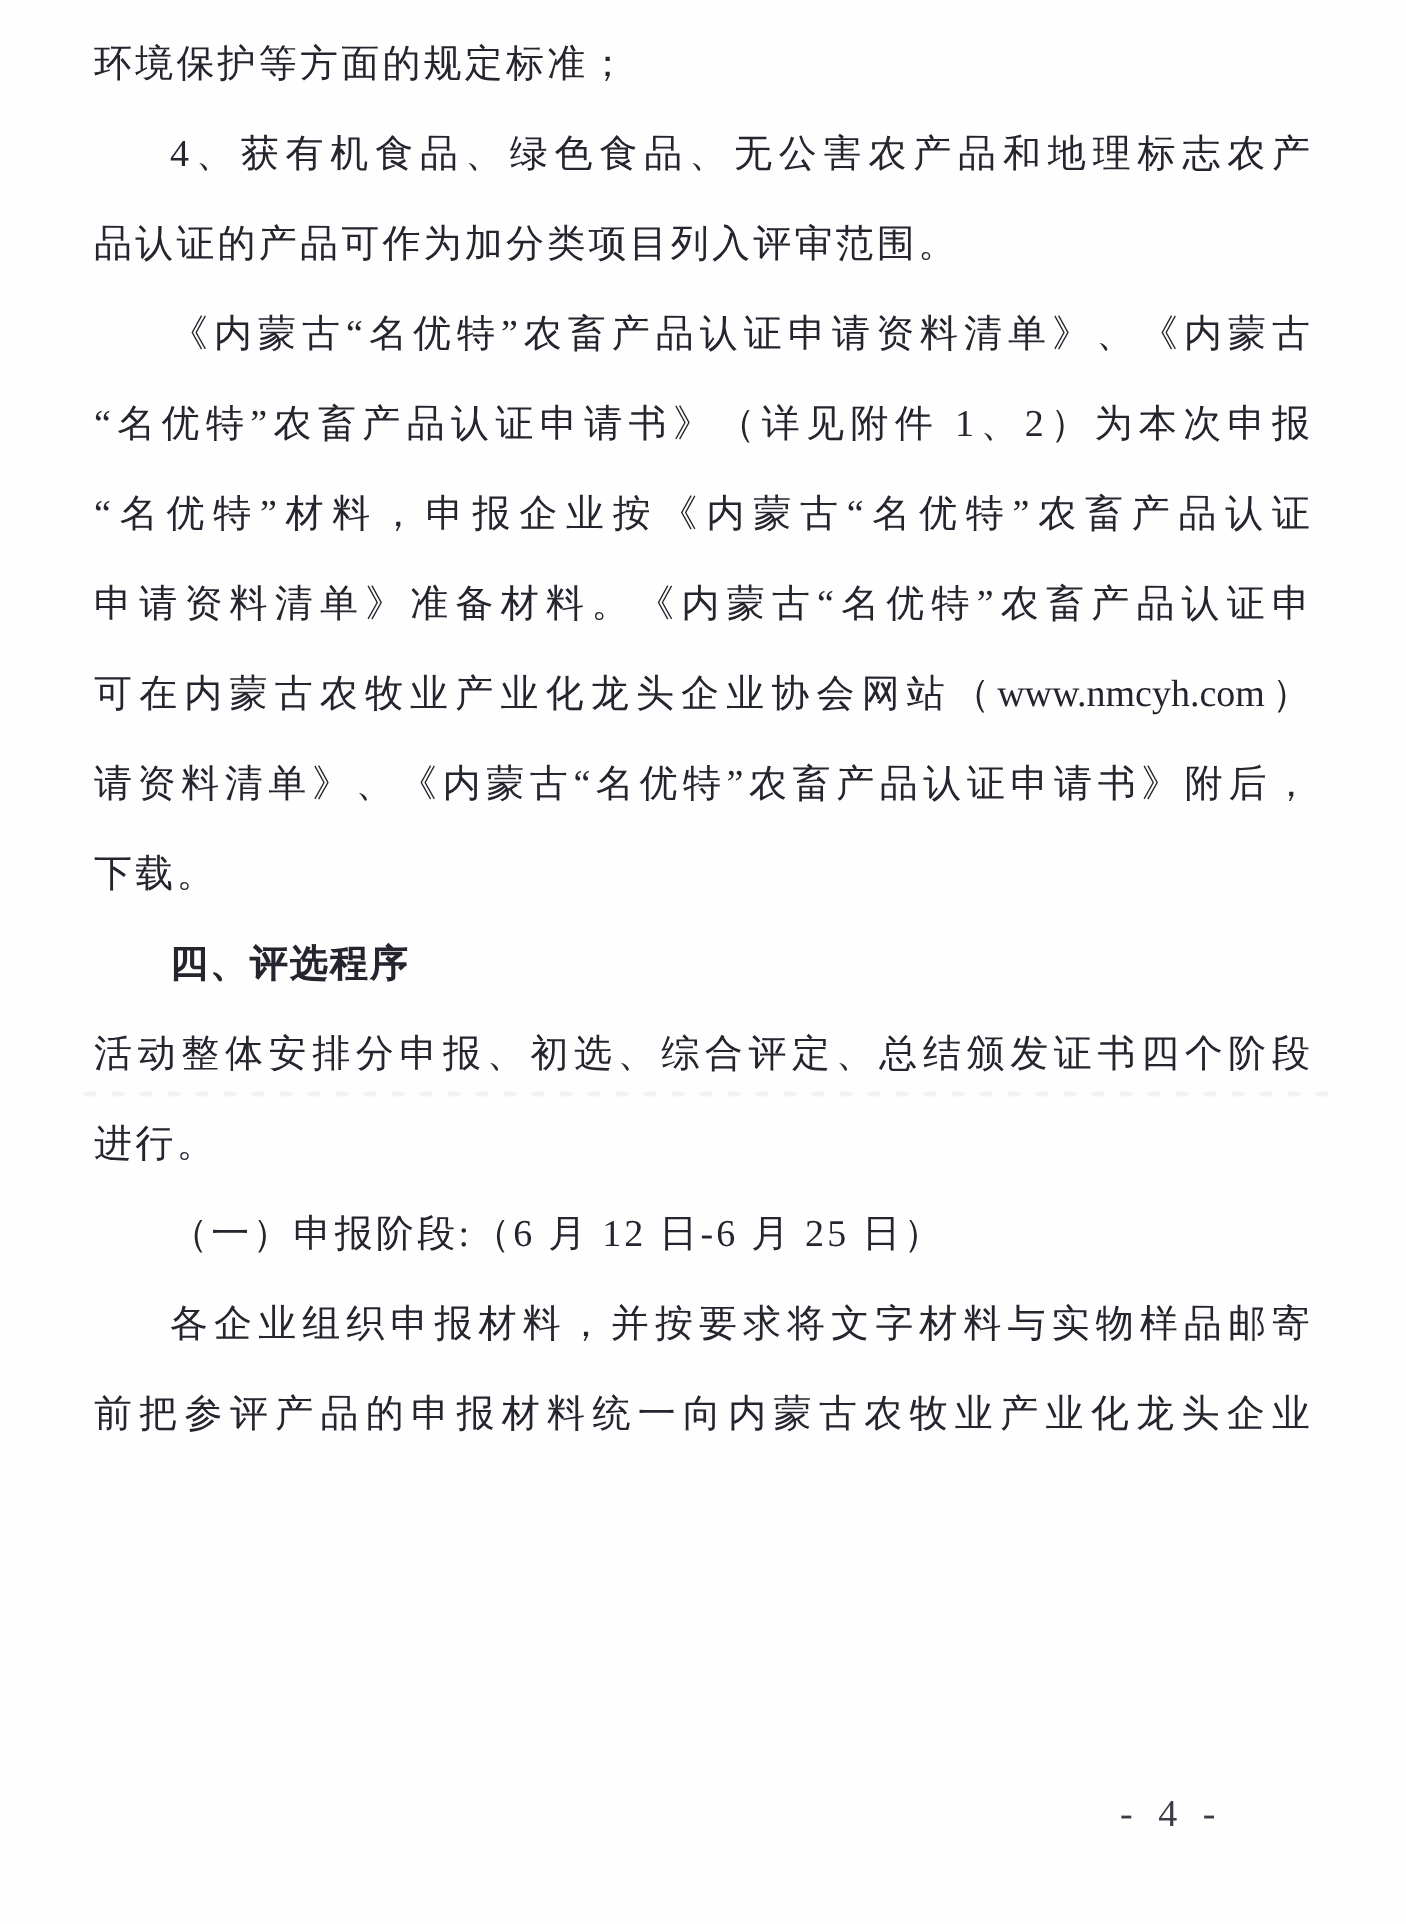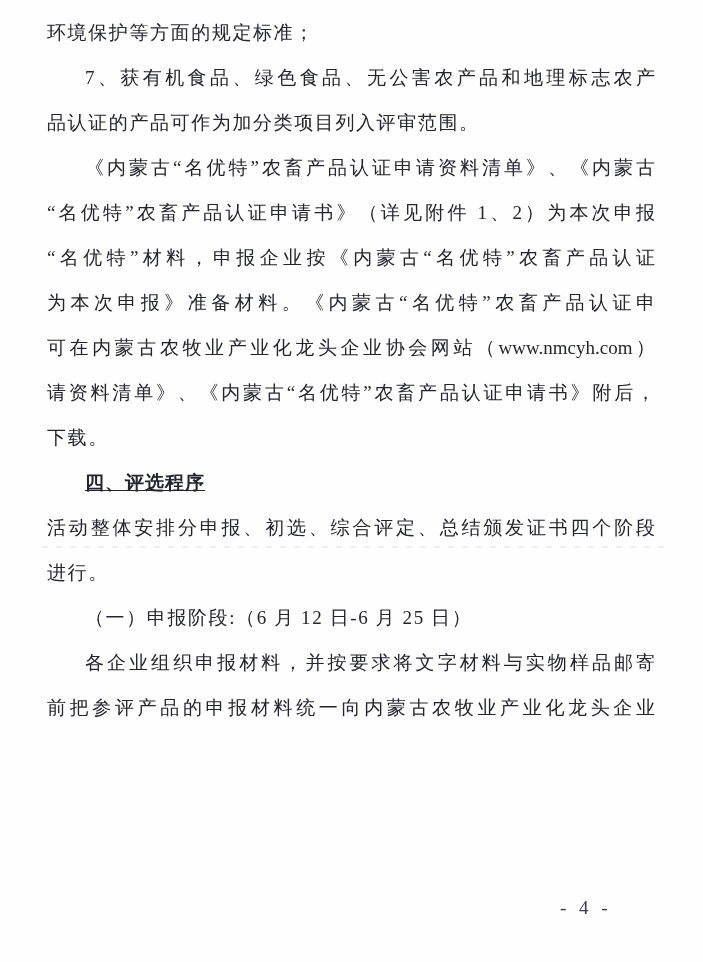--- a/index.html
+++ b/index.html
@@ -36,21 +36,20 @@
   .j {
     letter-spacing: 0;
     text-align: justify;
     text-align-last: justify;
   }
   
   .head {
     font-family: "Liberation Sans", "DejaVu Sans", sans-serif;
     font-weight: 700;
     letter-spacing: 1px;
-    text-decoration: underline;
   }
   .page-number {
     position: absolute;
     left: 560px;
     top: 897px;
     width: 70px;
     font-size: 19px;
     letter-spacing: 4px;
     color: #3c3c46;
     font-family: "Liberation Serif", "DejaVu Serif", serif;
@@ -67,26 +66,26 @@
     filter: blur(0.6px);
   }
 </style>
 </head>
 <body>
 
 <div class="page">
 
   <div class="textcol">
     <div class="line">环境保护等方面的规定标准；</div>
-    <div class="line in j">7、获有机食品、绿色食品、无公害农产品和地理标志农产</div>
+    <div class="line in j">4、获有机食品、绿色食品、无公害农产品和地理标志农产</div>
     <div class="line">品认证的产品可作为加分类项目列入评审范围。</div>
     <div class="line in j">《内蒙古“名优特”农畜产品认证申请资料清单》、《内蒙古</div>
     <div class="line j">“名优特”农畜产品认证申请书》（详见附件 1、2）为本次申报</div>
     <div class="line j">“名优特”材料，申报企业按《内蒙古“名优特”农畜产品认证</div>
-    <div class="line j">为本次申报》准备材料。《内蒙古“名优特”农畜产品认证申</div>
+    <div class="line j">申请资料清单》准备材料。《内蒙古“名优特”农畜产品认证申</div>
     <div class="line j">可在内蒙古农牧业产业化龙头企业协会网站（www.nmcyh.com）</div>
     <div class="line j">请资料清单》、《内蒙古“名优特”农畜产品认证申请书》附后，</div>
     <div class="line">下载。</div>
     <div class="line in head">四、评选程序</div>
     <div class="line j">活动整体安排分申报、初选、综合评定、总结颁发证书四个阶段</div>
     <div class="line">进行。</div>
     <div class="line in">（一）申报阶段:（6 月 12 日-6 月 25 日）</div>
     <div class="line in j">各企业组织申报材料，并按要求将文字材料与实物样品邮寄</div>
     <div class="line j">前把参评产品的申报材料统一向内蒙古农牧业产业化龙头企业</div>
   </div>

